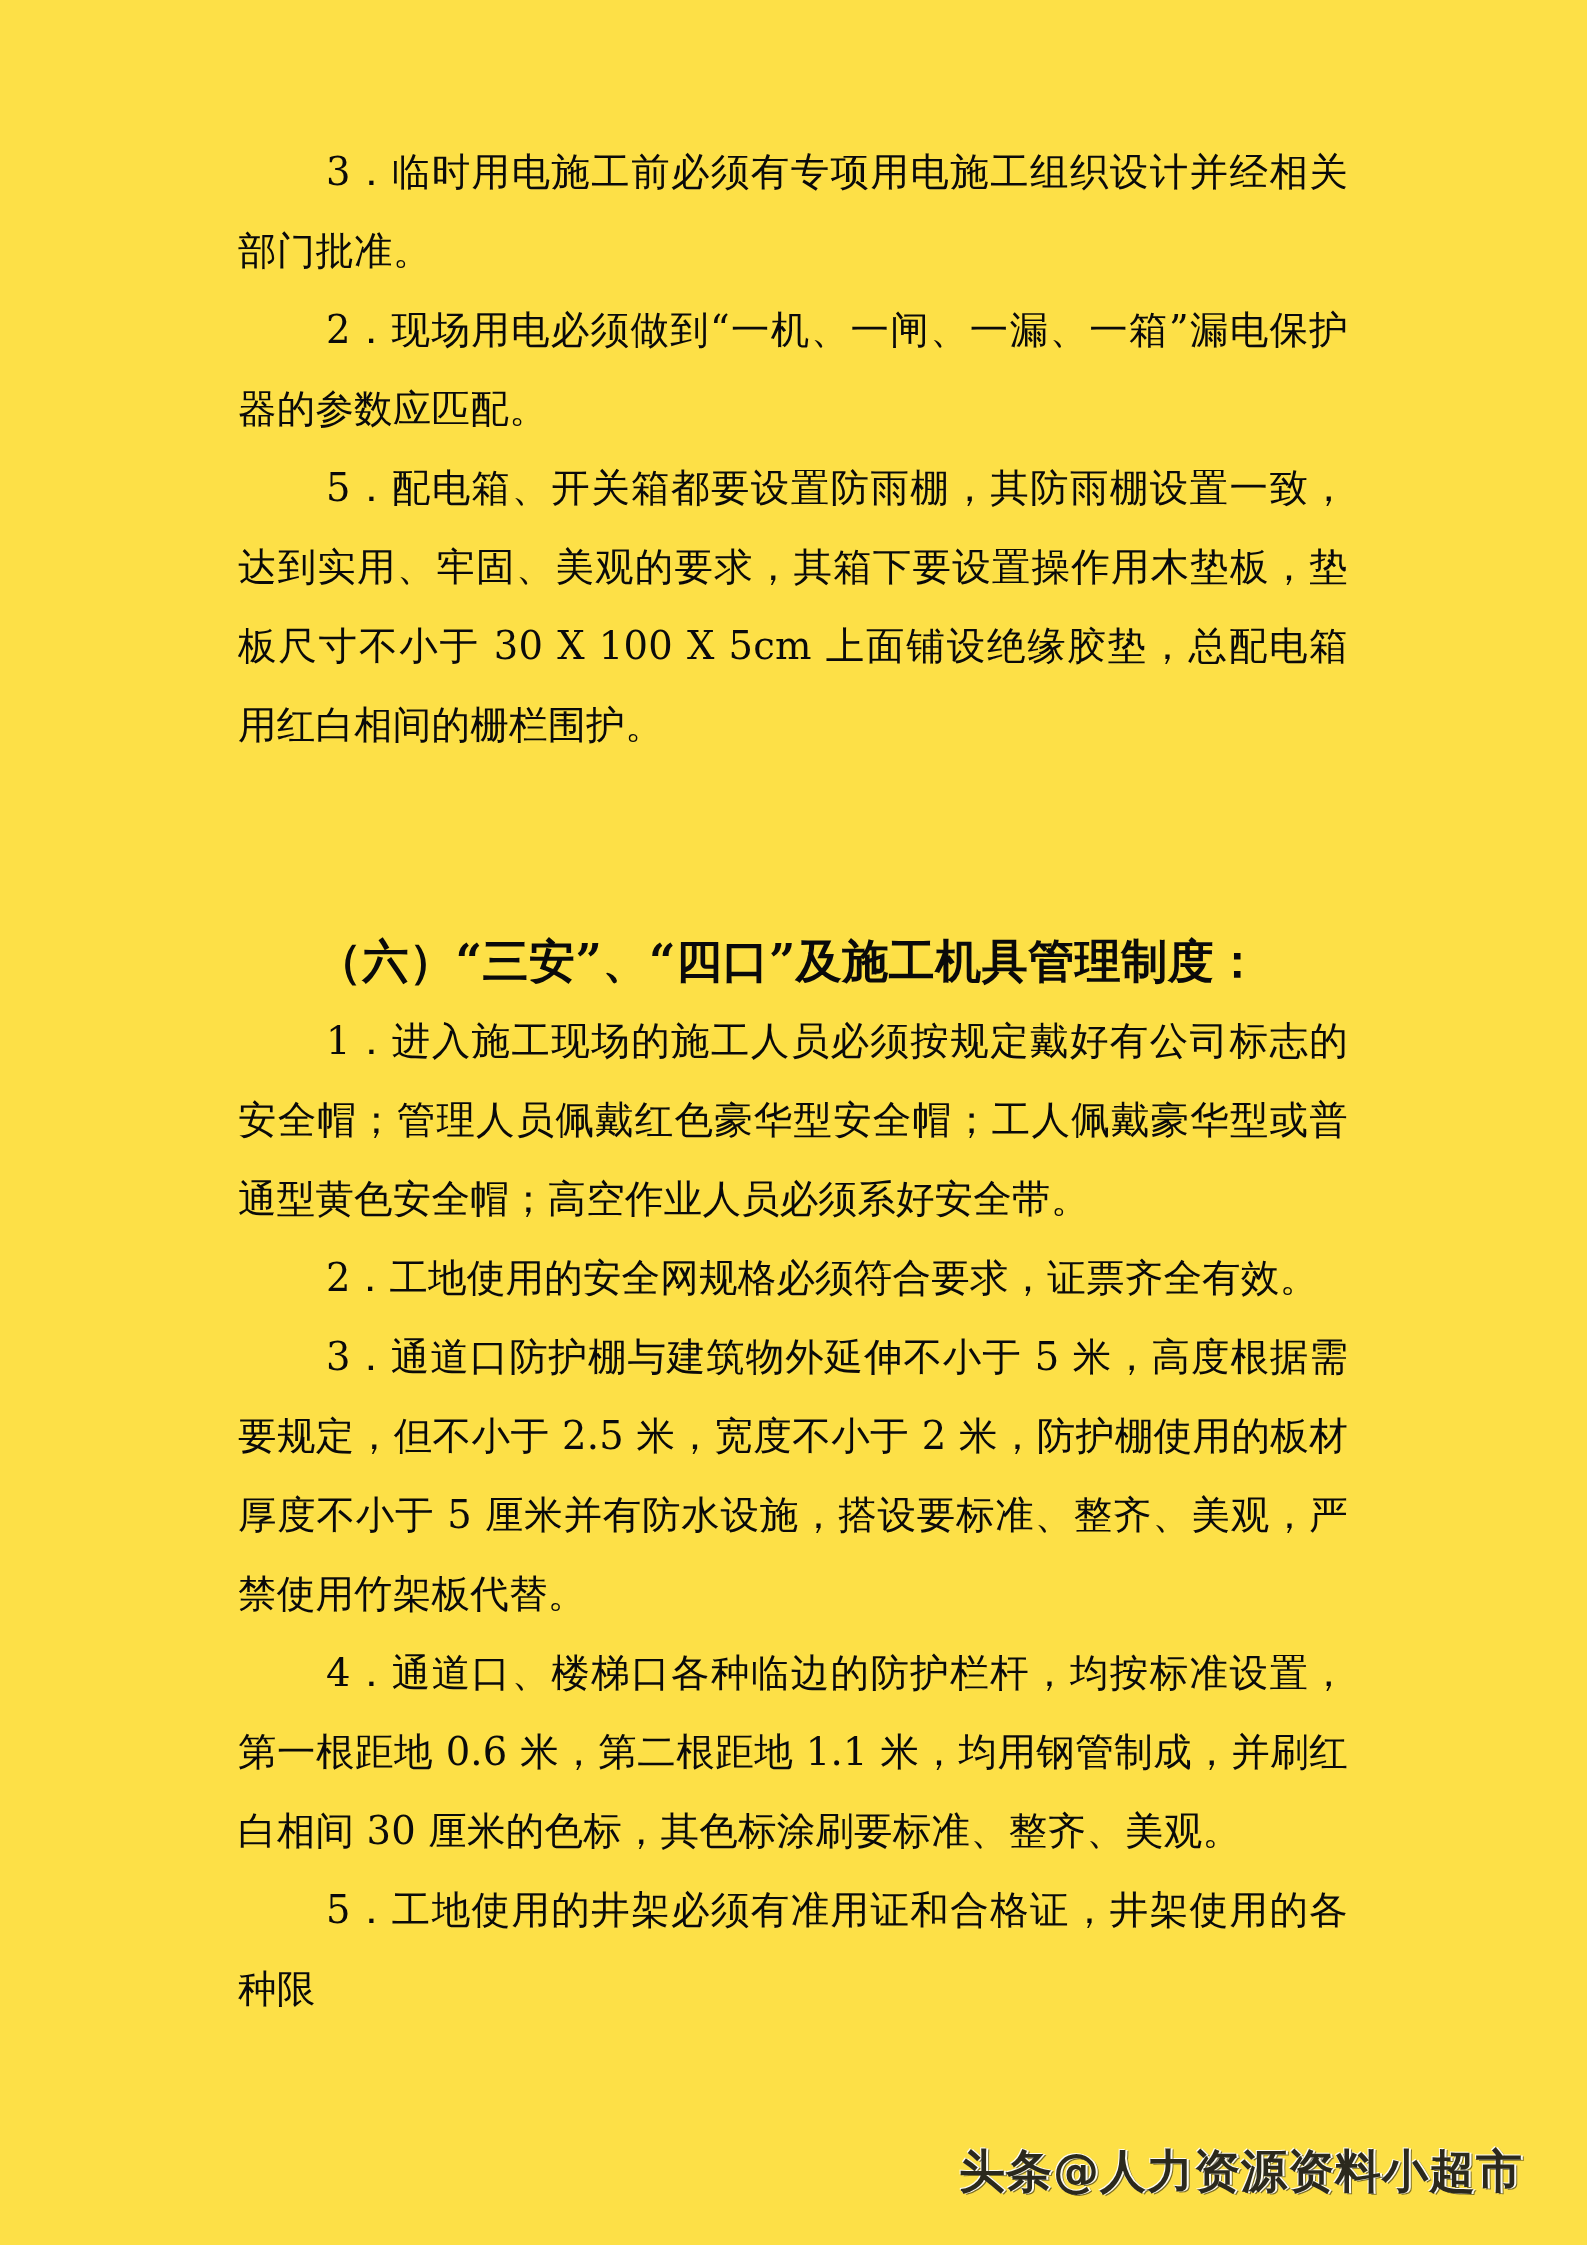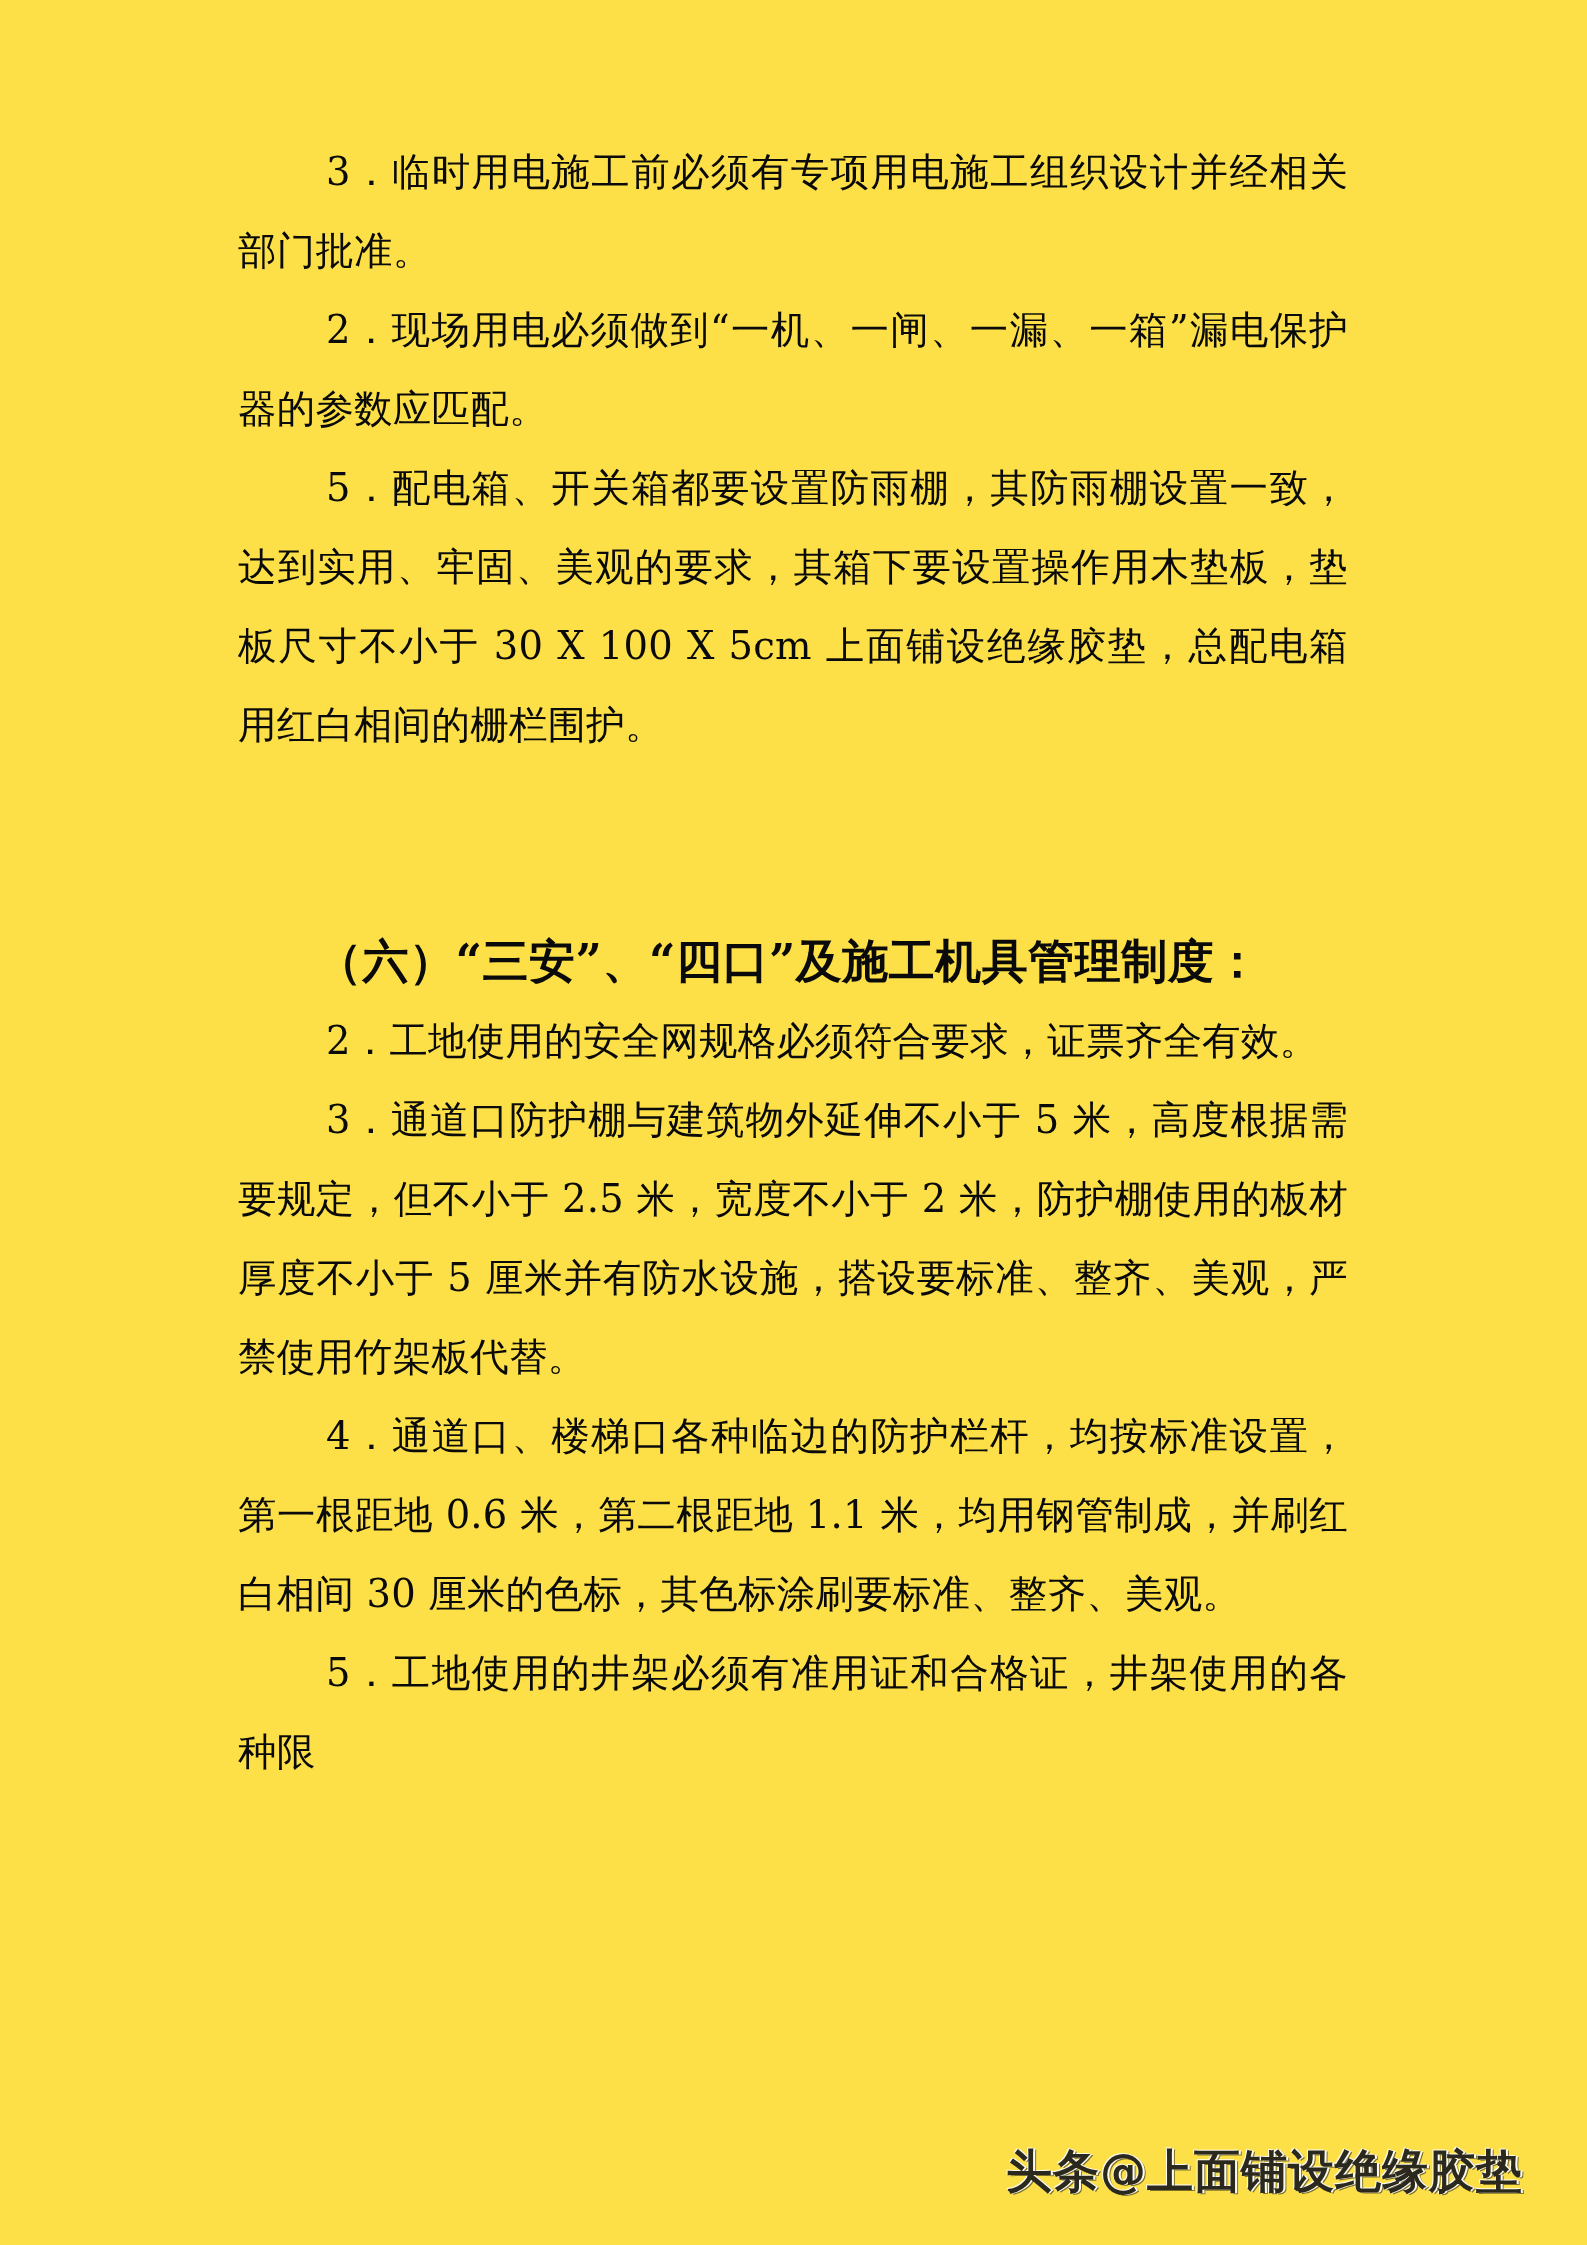--- a/index.html
+++ b/index.html
@@ -89,28 +89,29 @@
     <p class="para indent">3．临时用电施工前必须有专项用电施工组织设计并经相关部门批准。</p>
 
     <p class="para indent">2．现场用电必须做到“一机、一闸、一漏、一箱”漏电保护器的参数应匹配。</p>
 
     <p class="para indent">5．配电箱、开关箱都要设置防雨棚，其防雨棚设置一致，达到实用、牢固、美观的要求，其箱下要设置操作用木垫板，垫板尺寸不小于 30 X 100 X 5cm 上面铺设绝缘胶垫，总配电箱用红白相间的栅栏围护。</p>
 
     <div class="gap-lg"></div>
 
     <p class="para heading">（六）“三安”、“四口”及施工机具管理制度：</p>
 
+    <p class="para indent">1．进入施工现场的施工人员必须按规定戴好有公司标志的安全帽；管理人员佩戴红色豪华型安全帽；工人佩戴豪华型或普通型黄色安全帽；高空作业人员必须系好安全带。</p>
 
     <p class="para indent">2．工地使用的安全网规格必须符合要求，证票齐全有效。</p>
 
     <p class="para indent">3．通道口防护棚与建筑物外延伸不小于 5 米，高度根据需要规定，但不小于 2.5 米，宽度不小于 2 米，防护棚使用的板材厚度不小于 5 厘米并有防水设施，搭设要标准、整齐、美观，严禁使用竹架板代替。</p>
 
     <p class="para indent">4．通道口、楼梯口各种临边的防护栏杆，均按标准设置，第一根距地 0.6 米，第二根距地 1.1 米，均用钢管制成，并刷红白相间 30 厘米的色标，其色标涂刷要标准、整齐、美观。</p>
 
     <p class="para indent">5．工地使用的井架必须有准用证和合格证，井架使用的各种限</p>
 
   </div>
 
   <div class="watermark">
-    <span class="wm-brand">头条</span><span>@上面铺设绝缘胶垫</span>
+    <span class="wm-brand">头条</span><span>@人力资源资料小超市</span>
   </div>
 
 </div>
 
 </body></html>

